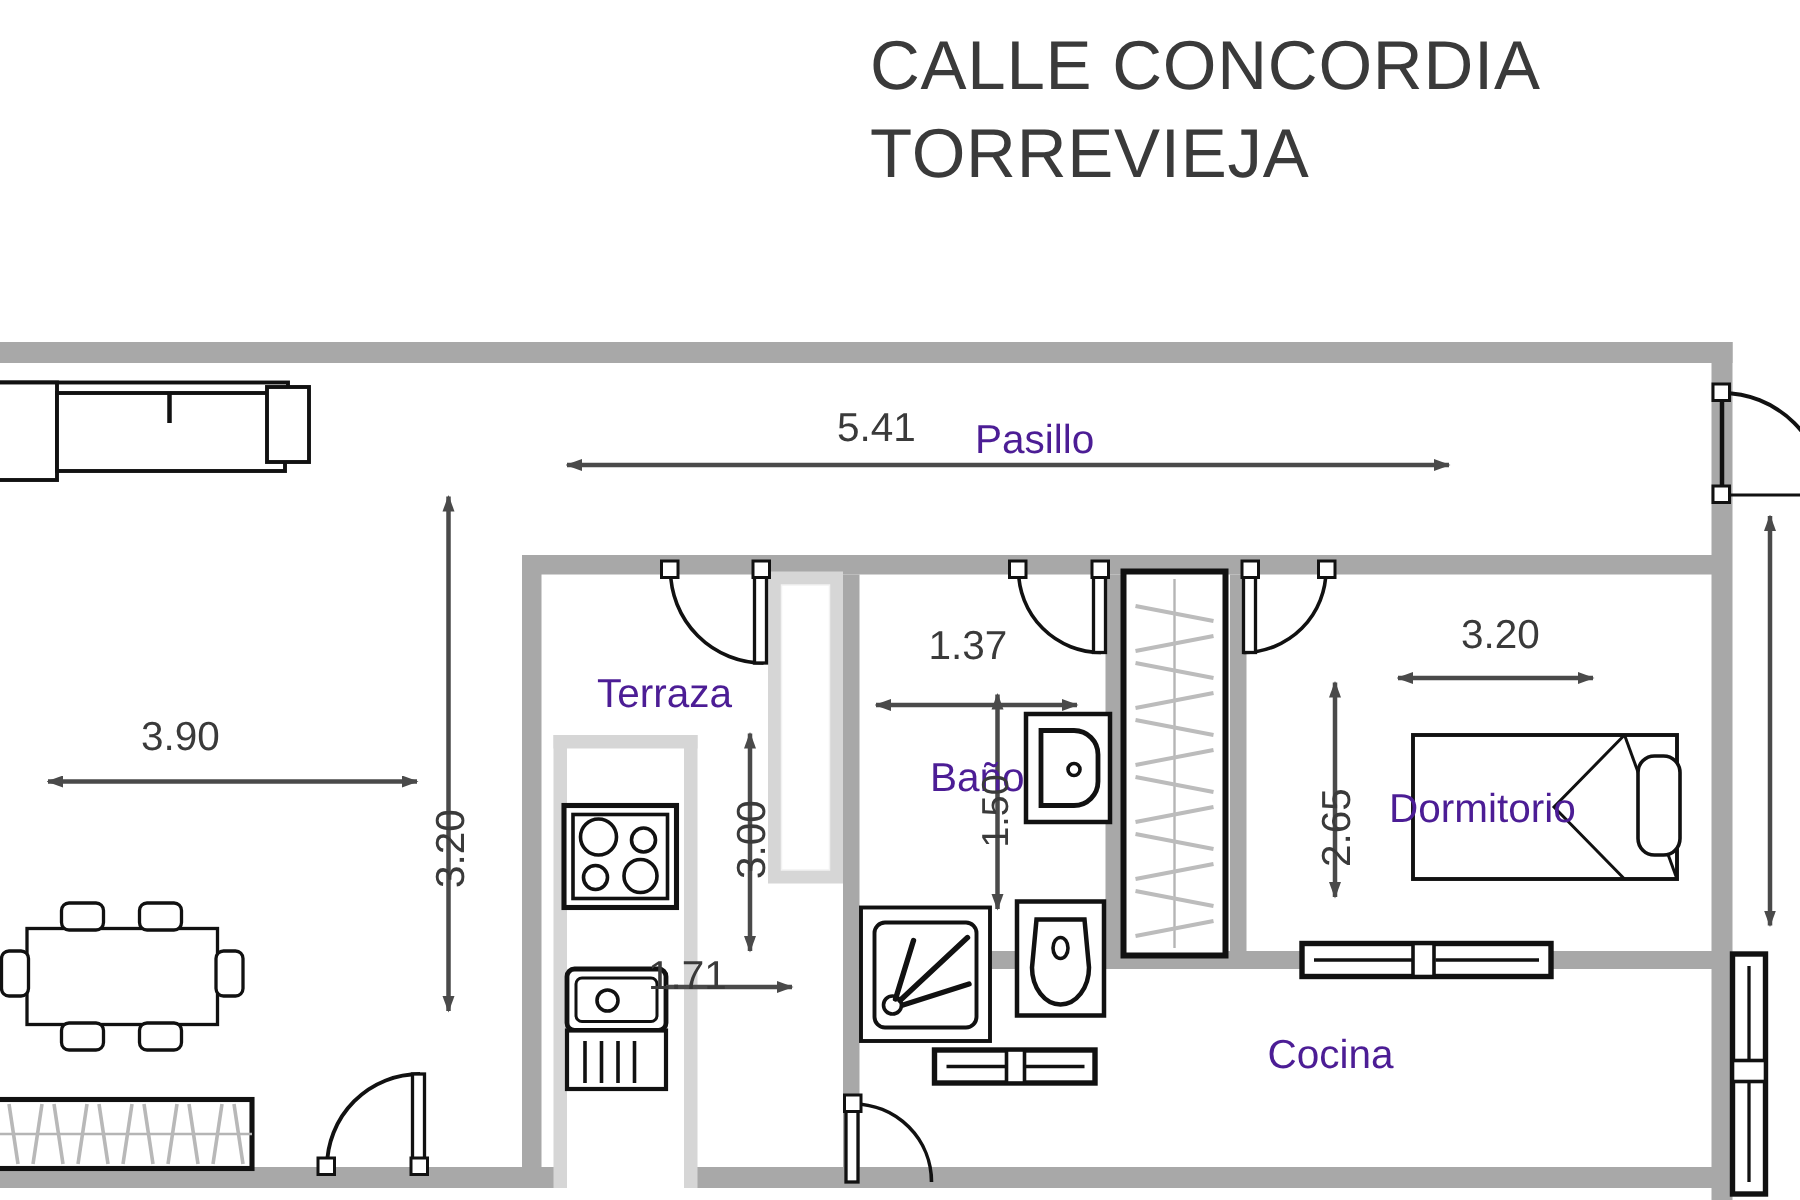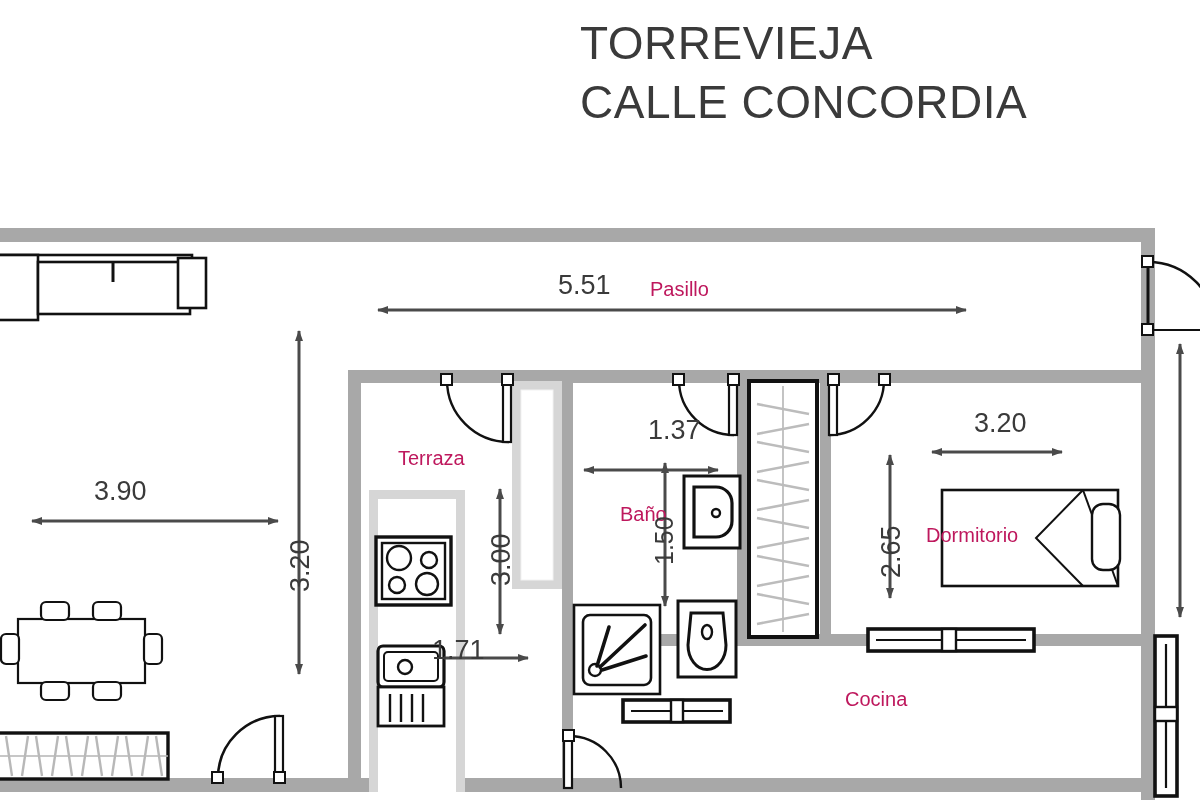--- a/index.html
+++ b/index.html
@@ -36,35 +36,35 @@
   .dimtext {
     position: absolute;
     color: #3a3a3a;
     font-size: 27px;
     font-family: "Liberation Sans", sans-serif;
     white-space: nowrap;
     background: transparent;
   }
   .roomlabel {
     position: absolute;
-    color: #be185d;
-    font-size: 20px;
+    color: #4c1d95;
+    font-size: 27px;
     font-family: "Liberation Sans", sans-serif;
     white-space: nowrap;
   }
   .rot90 { transform: rotate(-90deg); transform-origin: 0 0; }
 </style>
 </head>
 <body>
 
 <div id="page">
 
   <div id="title-block">
+    <div class="title-line">CALLE CONCORDIA</div>
     <div class="title-line">TORREVIEJA</div>
-    <div class="title-line">CALLE CONCORDIA</div>
   </div>
 
   <svg id="plan" viewBox="0 0 1200 800">
     <defs>
       <marker id="arrHead" markerWidth="12" markerHeight="12" refX="10" refY="4" orient="auto" markerUnits="userSpaceOnUse">
         <path d="M0,0 L11,4 L0,8 Z" fill="#4a4a4a"></path>
       </marker>
       <marker id="arrTail" markerWidth="12" markerHeight="12" refX="1" refY="4" orient="auto" markerUnits="userSpaceOnUse">
         <path d="M11,0 L0,4 L11,8 Z" fill="#4a4a4a"></path>
       </marker>
@@ -278,31 +278,31 @@
       <line x1="500" y1="489" x2="500" y2="634" marker-start="url(#arrTail)" marker-end="url(#arrHead)"></line>
       <line x1="444" y1="658" x2="528" y2="658" marker-end="url(#arrHead)"></line>
       <line x1="584" y1="470" x2="718" y2="470" marker-start="url(#arrTail)" marker-end="url(#arrHead)"></line>
       <line x1="665" y1="463" x2="665" y2="606" marker-start="url(#arrTail)" marker-end="url(#arrHead)"></line>
       <line x1="932" y1="452" x2="1062" y2="452" marker-start="url(#arrTail)" marker-end="url(#arrHead)"></line>
       <line x1="890" y1="455" x2="890" y2="598" marker-start="url(#arrTail)" marker-end="url(#arrHead)"></line>
       <line x1="1180" y1="344" x2="1180" y2="617" marker-start="url(#arrTail)" marker-end="url(#arrHead)"></line>
     </g>
   </svg>
 
-  <div class="dimtext" style="left:558px; top:270px;">5.51</div>
+  <div class="dimtext" style="left:558px; top:270px;">5.41</div>
   <div class="roomlabel" style="left:650px; top:278px;">Pasillo</div>
 
   <div class="dimtext" style="left:94px; top:476px;">3.90</div>
   <div class="dimtext rot90" style="left:285px; top:592px;">3.20</div>
 
   <div class="roomlabel" style="left:398px; top:447px;">Terraza</div>
   <div class="dimtext rot90" style="left:486px; top:586px;">3.00</div>
   <div class="dimtext" style="left:432px; top:635px;">1.71</div>
 
-  <div class="dimtext" style="left:648px; top:415px;">1.37</div>
+  <div class="dimtext" style="left:619px; top:415px;">1.37</div>
   <div class="roomlabel" style="left:620px; top:503px;">Baño</div>
   <div class="dimtext rot90" style="left:650px; top:565px; font-size:25px;">1.50</div>
 
   <div class="dimtext" style="left:974px; top:408px;">3.20</div>
   <div class="dimtext rot90" style="left:876px; top:578px;">2.65</div>
   <div class="roomlabel" style="left:926px; top:524px;text-align:right;">Dormitorio</div>
 
   <div class="roomlabel" style="left:845px; top:688px;">Cocina</div>
 
 </div>

